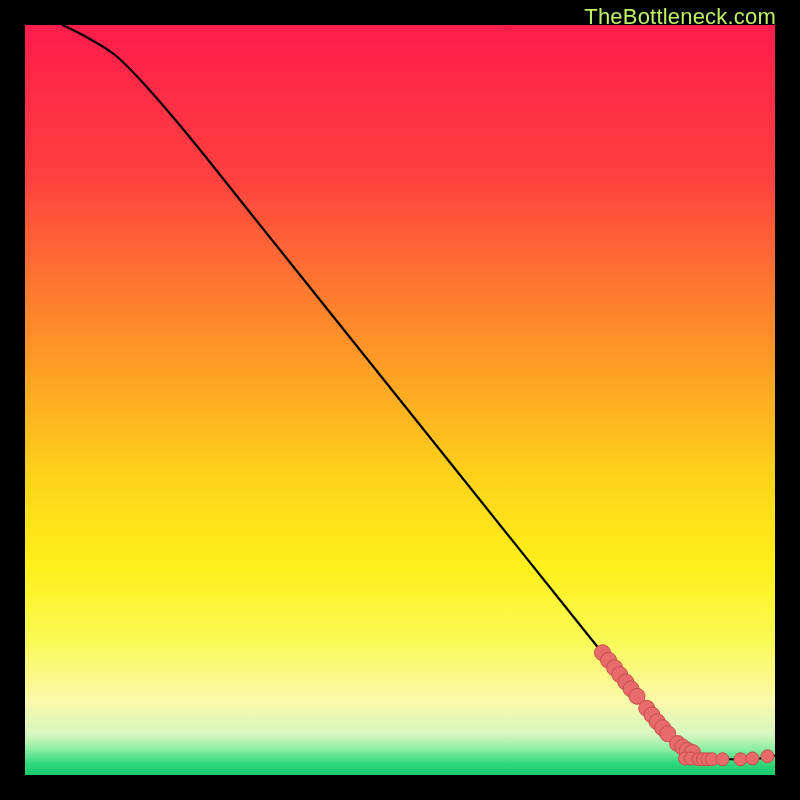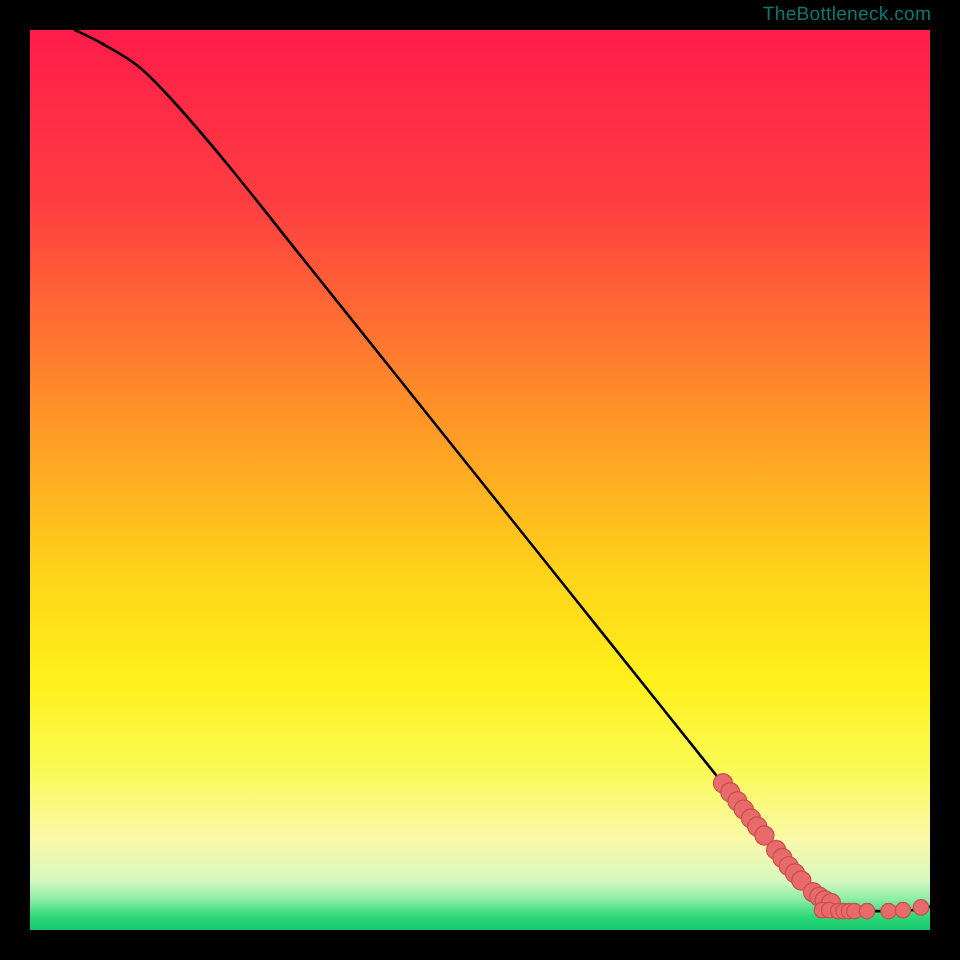--- a/index.html
+++ b/index.html
@@ -35,22 +35,22 @@
     position: absolute;
     left: 0;
     top: 0;
     width: 750px;
     height: 750px;
   }
   .watermark {
     position: absolute;
     top: 4px;
     right: 24px;
-    color: #0f766e;
-    font-size: 16px;
+    color: #bef264;
+    font-size: 22px;
     letter-spacing: 0.2px;
     user-select: none;
   }
 </style>
 </head>
 <body>
 
 <div class="stage">
 
   <div class="plot-area">

